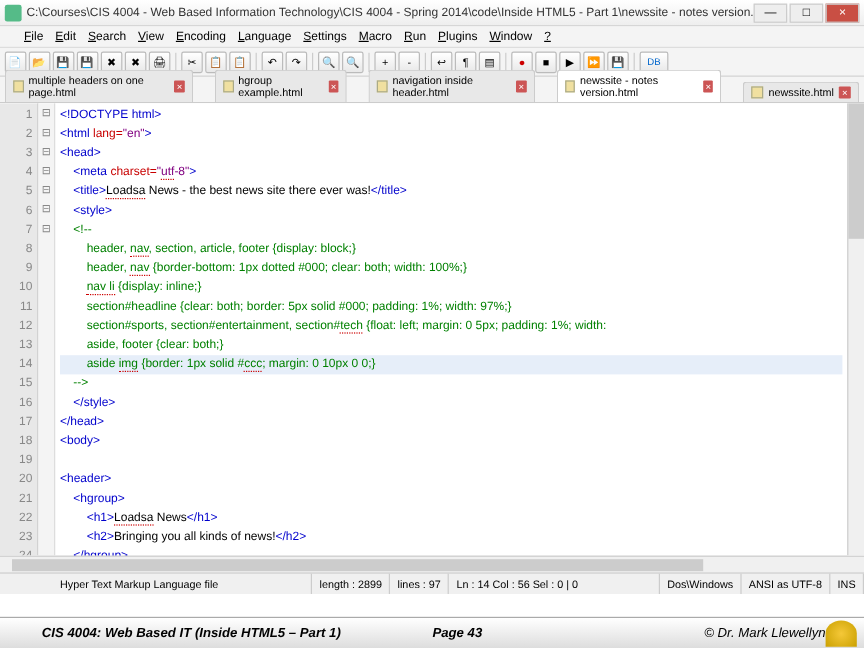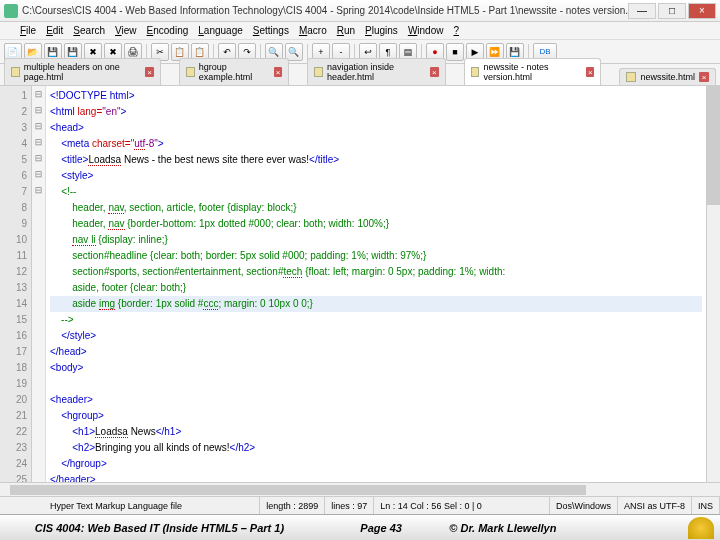--- a/index.html
+++ b/index.html
@@ -33,24 +33,24 @@
 .val { color: #800080; }
 .comment { color: #008000; }
 .squiggle { border-bottom: 1px dotted #c00; }
 .scrollbar-v { width: 14px; background: #f0f0f0; border-left: 1px solid #ccc; position: relative; }
 .scrollbar-v .thumb { position: absolute; top: 0; width: 100%; height: 30%; background: #ccc; }
 .scrollbar-h { height: 14px; background: #f0f0f0; border-top: 1px solid #ccc; display: flex; align-items: center; }
 .scrollbar-h .thumb { height: 10px; width: 80%; background: #ccc; margin-left: 10px; }
 .statusbar { display: flex; font-size: 9px; background: #f0f0f0; border-top: 1px solid #ccc; height: 18px; align-items: flex-start; padding-left: 44px; }
 .statusbar > div { border-right: 1px solid #ccc; padding: 0 6px; height: 100%; display: flex; align-items: center; }
 .status-type { flex: 1.5; }
-.footer { display: flex; align-items: center; height: 26px; background: linear-gradient(#fff,#ddd); border-top: 1px solid #aaa; font-size: 11px; padding: 0 6px; }
+.footer { display: flex; align-items: center; height: 26px; background: linear-gradient(#fff,#ddd); border-top: 1px solid #aaa; font-size: 11px; padding: 0 6px; margin-top: 19px; }
 .footer-course { flex: 1.8; font-style: italic; font-weight: bold; text-align: center; }
 .footer-page { flex: 0.8; font-style: italic; font-weight: bold; text-align: center; }
-.footer-copy { flex: 1.4; font-style: italic; font-weight: bold; text-align: left; }
+.footer-copy { flex: 1.4; font-style: italic; font-weight: normal; text-align: right; }
 .footer-logo { width: 26px; height: 22px; background: radial-gradient(circle,#f5c838,#caa000); border-radius: 50% 50% 0 0; }
 </style>
 </head>
 <body>
 
 <div class="titlebar">
   <div class="app-icon"></div>
   <div class="title-text">C:\Courses\CIS 4004 - Web Based Information Technology\CIS 4004 - Spring 2014\code\Inside HTML5 - Part 1\newssite - notes version.html - ...</div>
   <div class="win-btns">
     <div class="win-btn win-min">—</div>

